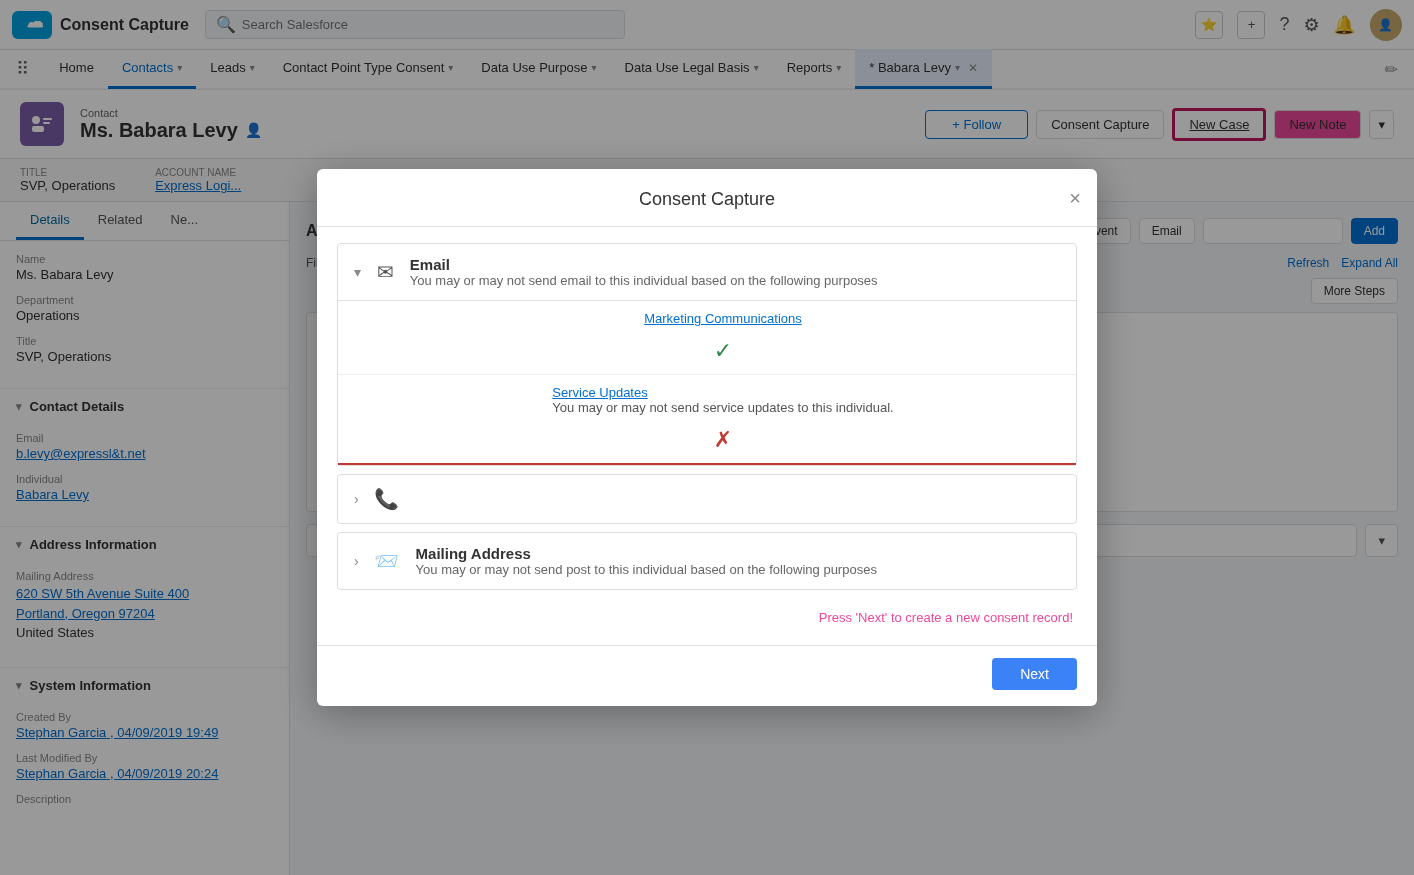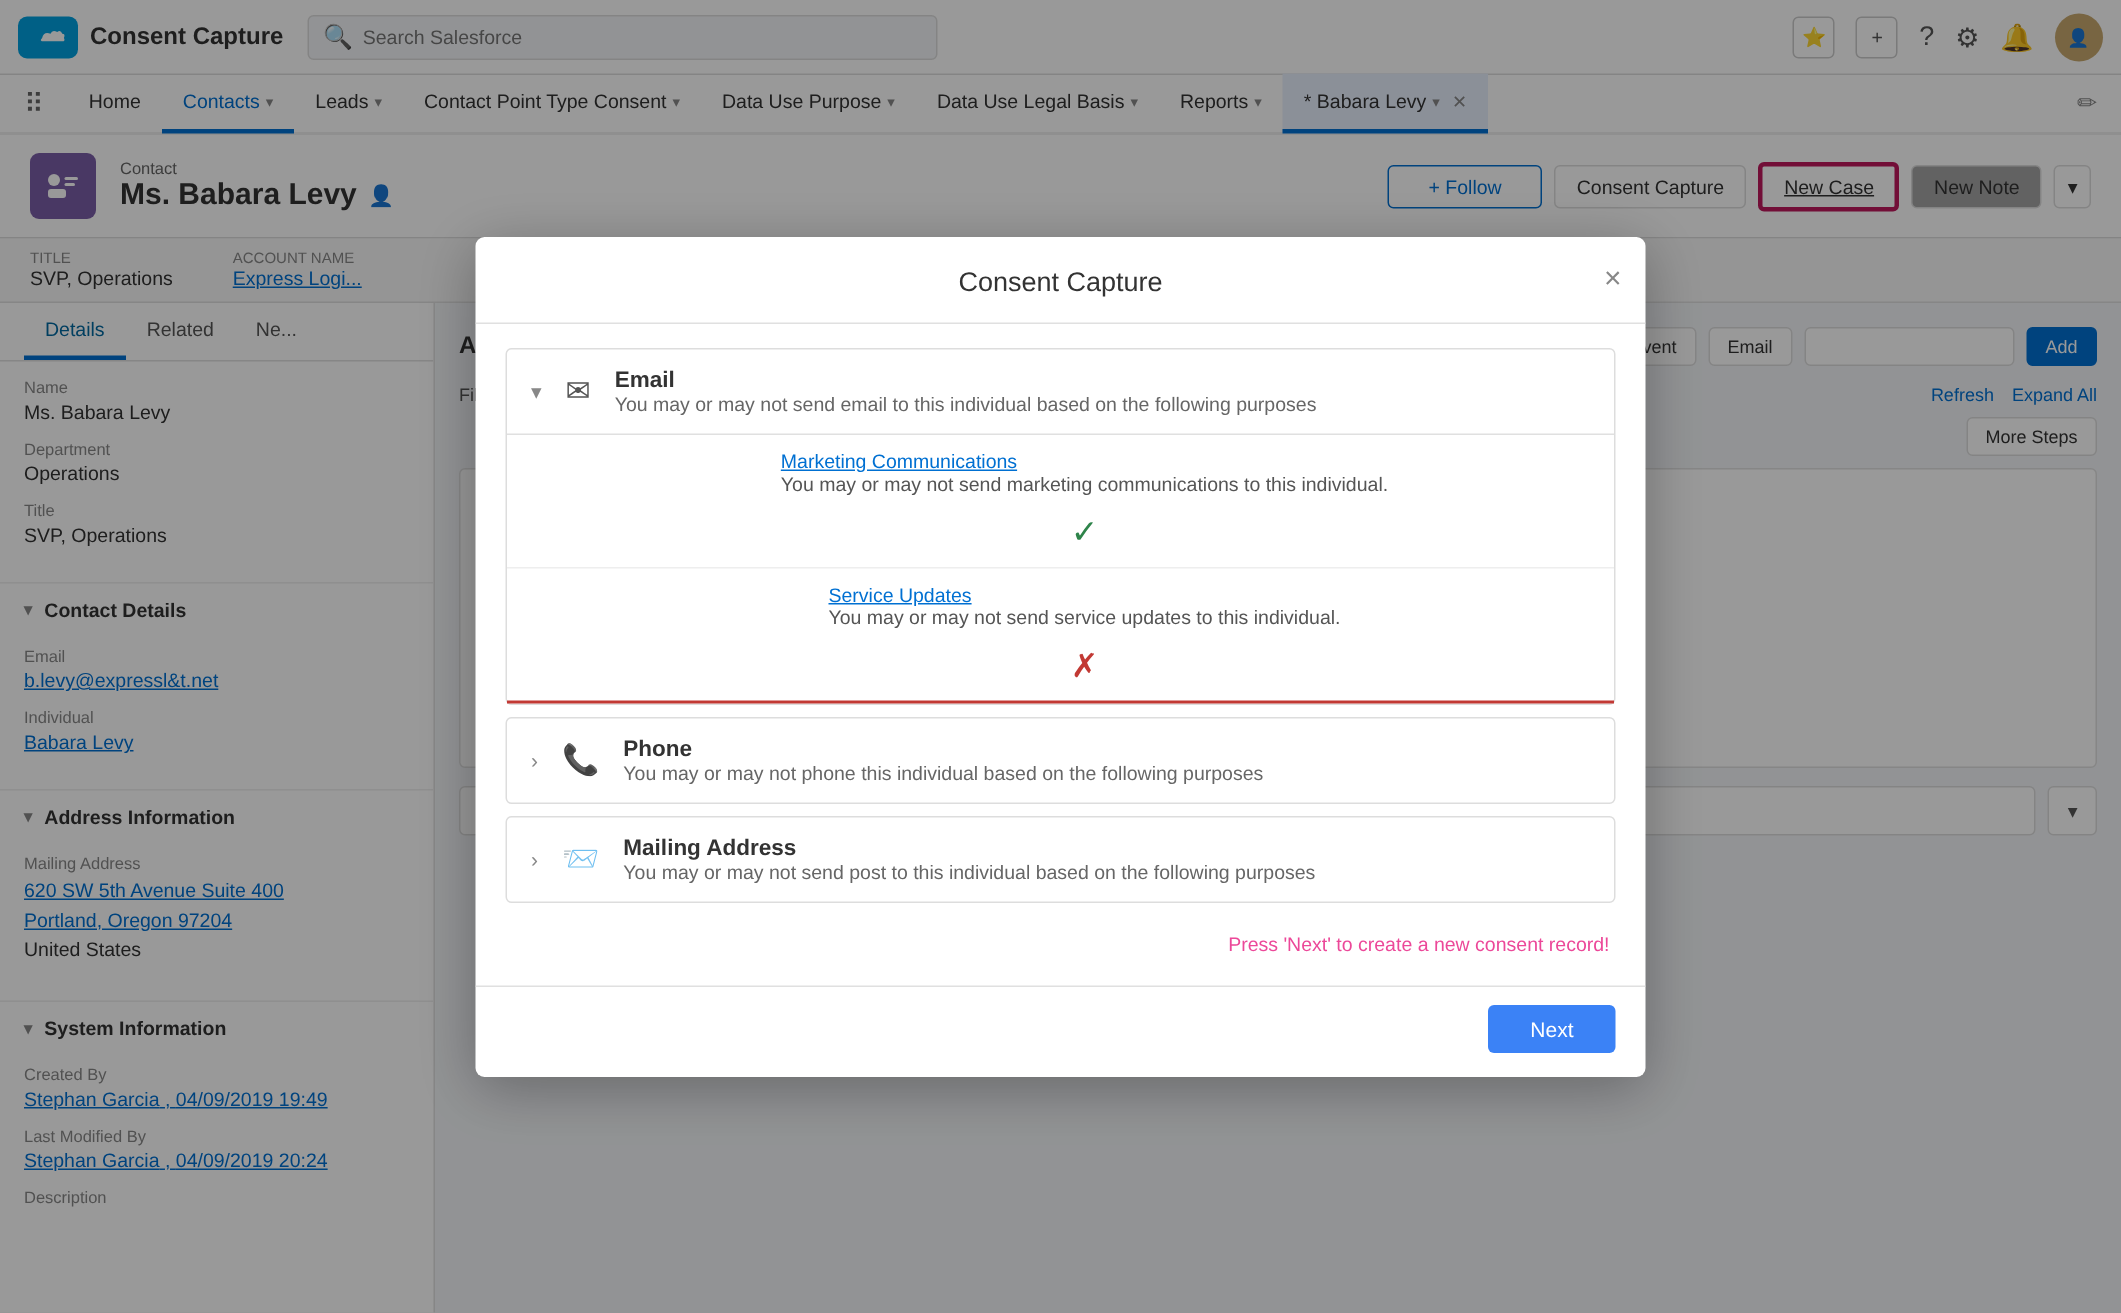--- a/index.html
+++ b/index.html
@@ -38,21 +38,21 @@
       display: flex; align-items: center; gap: 16px;
     }
     .record-icon { width: 44px; height: 44px; background: #7b5ea7; border-radius: 6px; display: flex; align-items: center; justify-content: center; color: #fff; font-size: 18px; flex-shrink: 0; }
     .record-title-area { flex: 1; }
     .record-type { font-size: 11px; color: #666; }
     .record-name { font-size: 20px; font-weight: 600; color: #333; display: flex; align-items: center; gap: 8px; }
     .record-actions { display: flex; align-items: center; gap: 8px; margin-left: auto; }
     .btn-follow { background: #fff; border: 1px solid #0070d2; color: #0070d2; padding: 6px 26px; border-radius: 4px; font-size: 13px; cursor: pointer; }
     .btn-consent { background: #fff; border: 1px solid #ddd; color: #333; padding: 6px 14px; border-radius: 4px; font-size: 13px; cursor: pointer; }
     .btn-newcase { background: #fff; border: 3px solid #be185d; color: #333; padding: 6px 14px; border-radius: 4px; font-size: 13px; cursor: pointer; text-decoration: underline; }
-    .btn-newnote { background: #a3a3a3; border: 1px solid #ddd; color: #333; padding: 6px 14px; border-radius: 4px; font-size: 13px; cursor: pointer; }
+    .btn-newnote { background: #ec4899; border: 1px solid #ddd; color: #333; padding: 6px 14px; border-radius: 4px; font-size: 13px; cursor: pointer; }
     .btn-more { background: #fff; border: 1px solid #ddd; color: #333; padding: 6px 8px; border-radius: 4px; font-size: 13px; cursor: pointer; }
 
     
     .highlight-bar { background: #f8f8f8; border-bottom: 1px solid #e0e0e0; padding: 8px 20px; display: flex; gap: 40px; }
     .highlight-field { }
     .highlight-label { font-size: 10px; color: #888; text-transform: uppercase; }
     .highlight-value { font-size: 13px; color: #333; }
     .highlight-value.link { color: #0070d2; text-decoration: underline; cursor: pointer; }
 
     
@@ -378,43 +378,38 @@
           <div class="consent-channel-info">
             <div class="consent-channel-title">Email</div>
             <div class="consent-channel-desc">You may or may not send email to this individual based on the following purposes</div>
           </div>
         </div>
         <div class="consent-purposes">
 
           <div class="consent-purpose-item">
             <div class="purpose-info">
               <div class="purpose-title">Marketing Communications</div>
-              <div class="purpose-desc">You may or may not send marketing communications to this individual.</div>
             </div>
             <span class="purpose-check check-green">✓</span>
           </div>
 
           <div class="consent-purpose-item red-border">
             <div class="purpose-info">
               <div class="purpose-title">Service Updates</div>
               <div class="purpose-desc">You may or may not send service updates to this individual.</div>
             </div>
             <span class="purpose-check check-red">✗</span>
           </div>
         </div>
       </div>
 
       <div class="consent-channel">
         <div class="consent-channel-header">
           <span class="consent-channel-caret">›</span>
           <span class="consent-channel-icon">📞</span>
-          <div class="consent-channel-info">
-            <div class="consent-channel-title">Phone</div>
-            <div class="consent-channel-desc">You may or may not phone this individual based on the following purposes</div>
-          </div>
         </div>
       </div>
 
       <div class="consent-channel">
         <div class="consent-channel-header">
           <span class="consent-channel-caret">›</span>
           <span class="consent-channel-icon">📨</span>
           <div class="consent-channel-info">
             <div class="consent-channel-title">Mailing Address</div>
             <div class="consent-channel-desc">You may or may not send post to this individual based on the following purposes</div>

